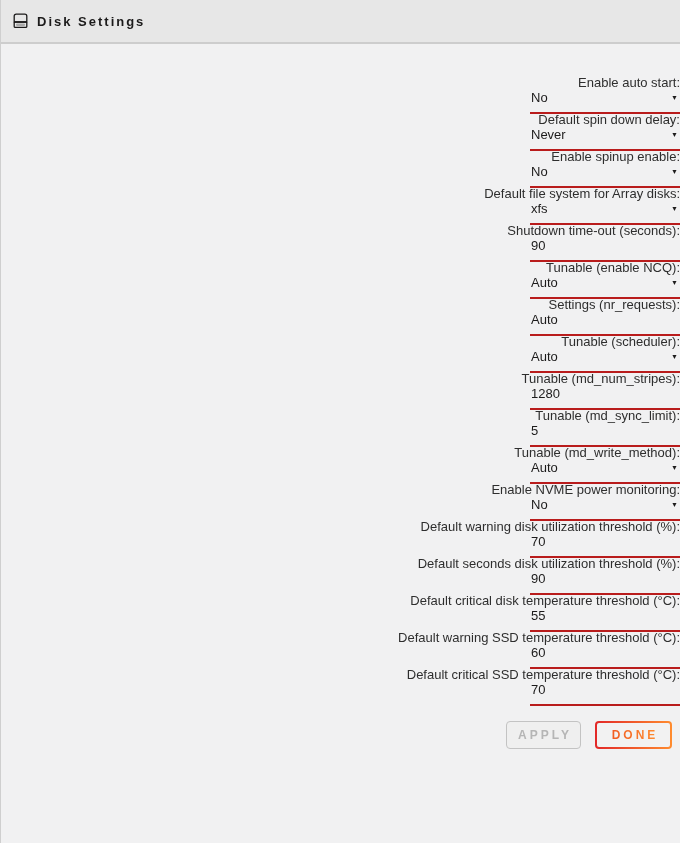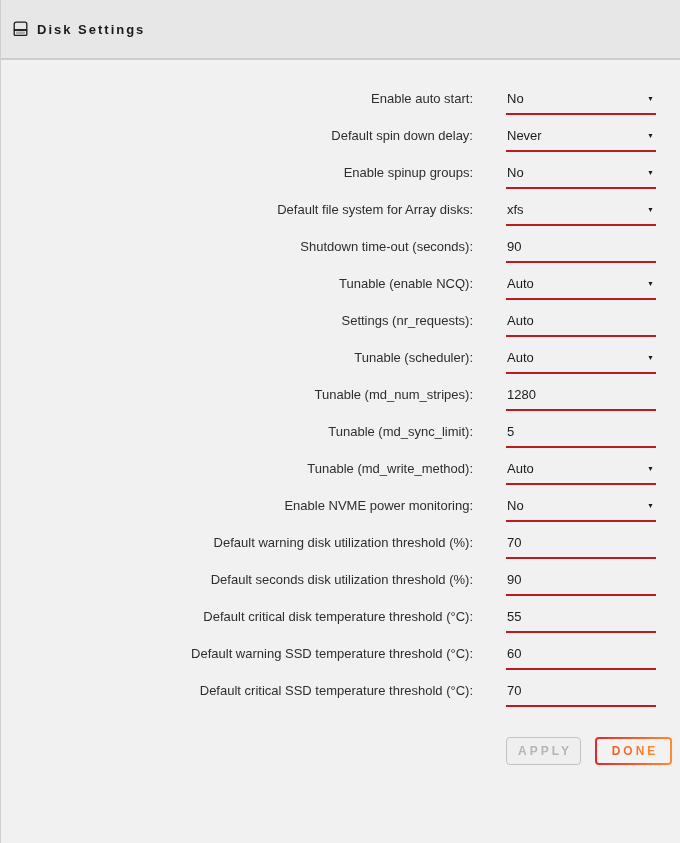--- a/index.html
+++ b/index.html
@@ -15,33 +15,33 @@
     background:#f1f1f2;
     border-left:1px solid #cfcfcf;
     overflow:hidden;
   }
   
   .header {
     height:34px;
     background:#e7e7e7;
     border-bottom:2px solid #cdcdcd;
     display:flex; align-items:center;
-    padding:12px 12px; gap:9px;
+    padding:4px 12px; gap:9px;
     box-sizing:content-box;
   }
   .header-icon { display:flex; align-items:center; }
   .header-title {
     font-size:13px; font-weight:bold;
     letter-spacing:2px; color:#1c1b1b;
   }
   
   .form { padding-top:31px; }
   .form-row {
-    display:flex; align-items:flex-start;
-    height:22px; margin-bottom:15px;
+    display:flex; align-items:flex-end;
+    height:22px; margin-bottom:15px;flex-direction:column;
   }
   .row-label {
     width:472px; text-align:right;
     font-size:13px; line-height:15px;
     color:#2e2e2e;
   }
   .row-control { margin-left:33px; width:150px; position:relative; }
   .text-input, .select-input {
     display:block;
     width:150px; box-sizing:border-box;
@@ -128,21 +128,21 @@
   <div class="form-row">
     <label class="row-label">Default spin down delay:</label>
     <div class="row-control">
 
       <select class="select-input"><option>Never</option></select>
       <span class="select-arrow">▼</span>
     </div>
   </div>
 
   <div class="form-row">
-    <label class="row-label">Enable spinup groups:</label>
+    <label class="row-label">Enable spinup enable:</label>
     <div class="row-control">
 
       <select class="select-input"><option>No</option></select>
       <span class="select-arrow">▼</span>
     </div>
   </div>
 
   <div class="form-row">
     <label class="row-label">Default file system for Array disks:</label>
     <div class="row-control">

